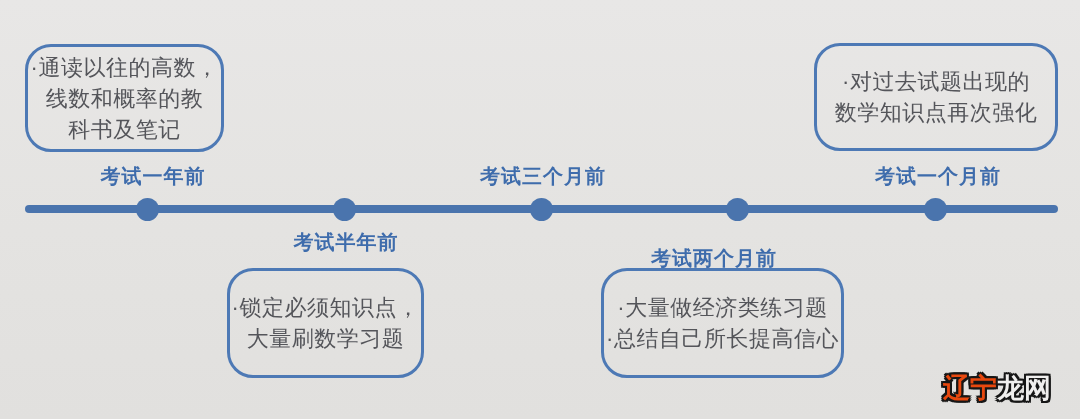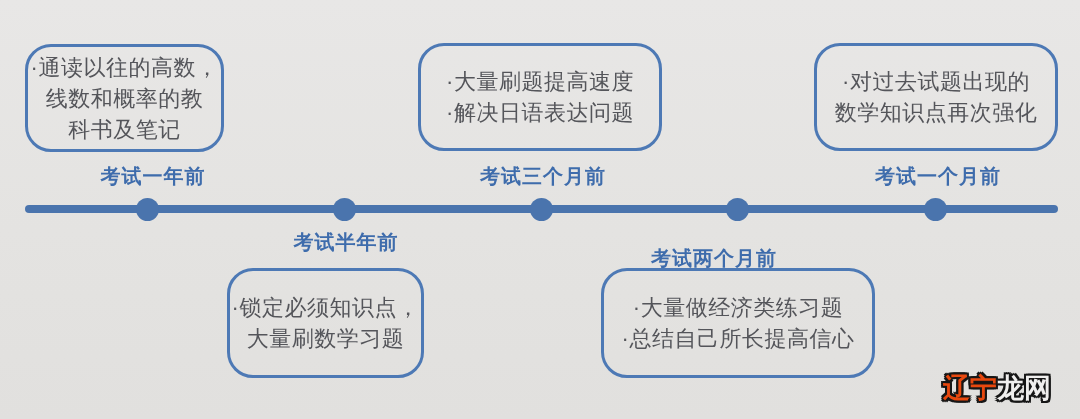--- a/index.html
+++ b/index.html
@@ -68,21 +68,21 @@
     font-size: 22px;
     font-weight: 500;
     line-height: 31px;
     letter-spacing: 0.5px;
     white-space: nowrap;
   }
   .note-box.b1 { left: 25px;  top: 44px;  width: 199px; height: 108px; }
   .note-box.b2 { left: 418px; top: 43px;  width: 244px; height: 108px; }
   .note-box.b3 { left: 814px; top: 43px;  width: 244px; height: 108px; }
   .note-box.b4 { left: 227px; top: 268px; width: 197px; height: 110px; }
-  .note-box.b5 { left: 601px; top: 268px; width: 274px; height: 110px; }
+  .note-box.b5 { left: 601px; top: 268px; width: 243px; height: 110px; }
 
   
   .watermark {
     position: absolute;
     left: 943px; top: 370px;
     font-size: 27px;
     font-weight: 700;
     white-space: nowrap;
     letter-spacing: 0px;
   }
@@ -114,24 +114,20 @@
   <div class="tl-label above l3">考试三个月前</div>
   <div class="tl-label below l4">考试两个月前</div>
   <div class="tl-label above l5">考试一个月前</div>
 
   <div class="note-box b1">
     <span>·通读以往的高数，</span>
     <span>线数和概率的教</span>
     <span>科书及笔记</span>
   </div>
 
-  <div class="note-box b2">
-    <span>·大量刷题提高速度</span>
-    <span>·解决日语表达问题</span>
-  </div>
 
   <div class="note-box b3">
     <span>·对过去试题出现的</span>
     <span>数学知识点再次强化</span>
   </div>
 
   <div class="note-box b4">
     <span>·锁定必须知识点，</span>
     <span>大量刷数学习题</span>
   </div>

